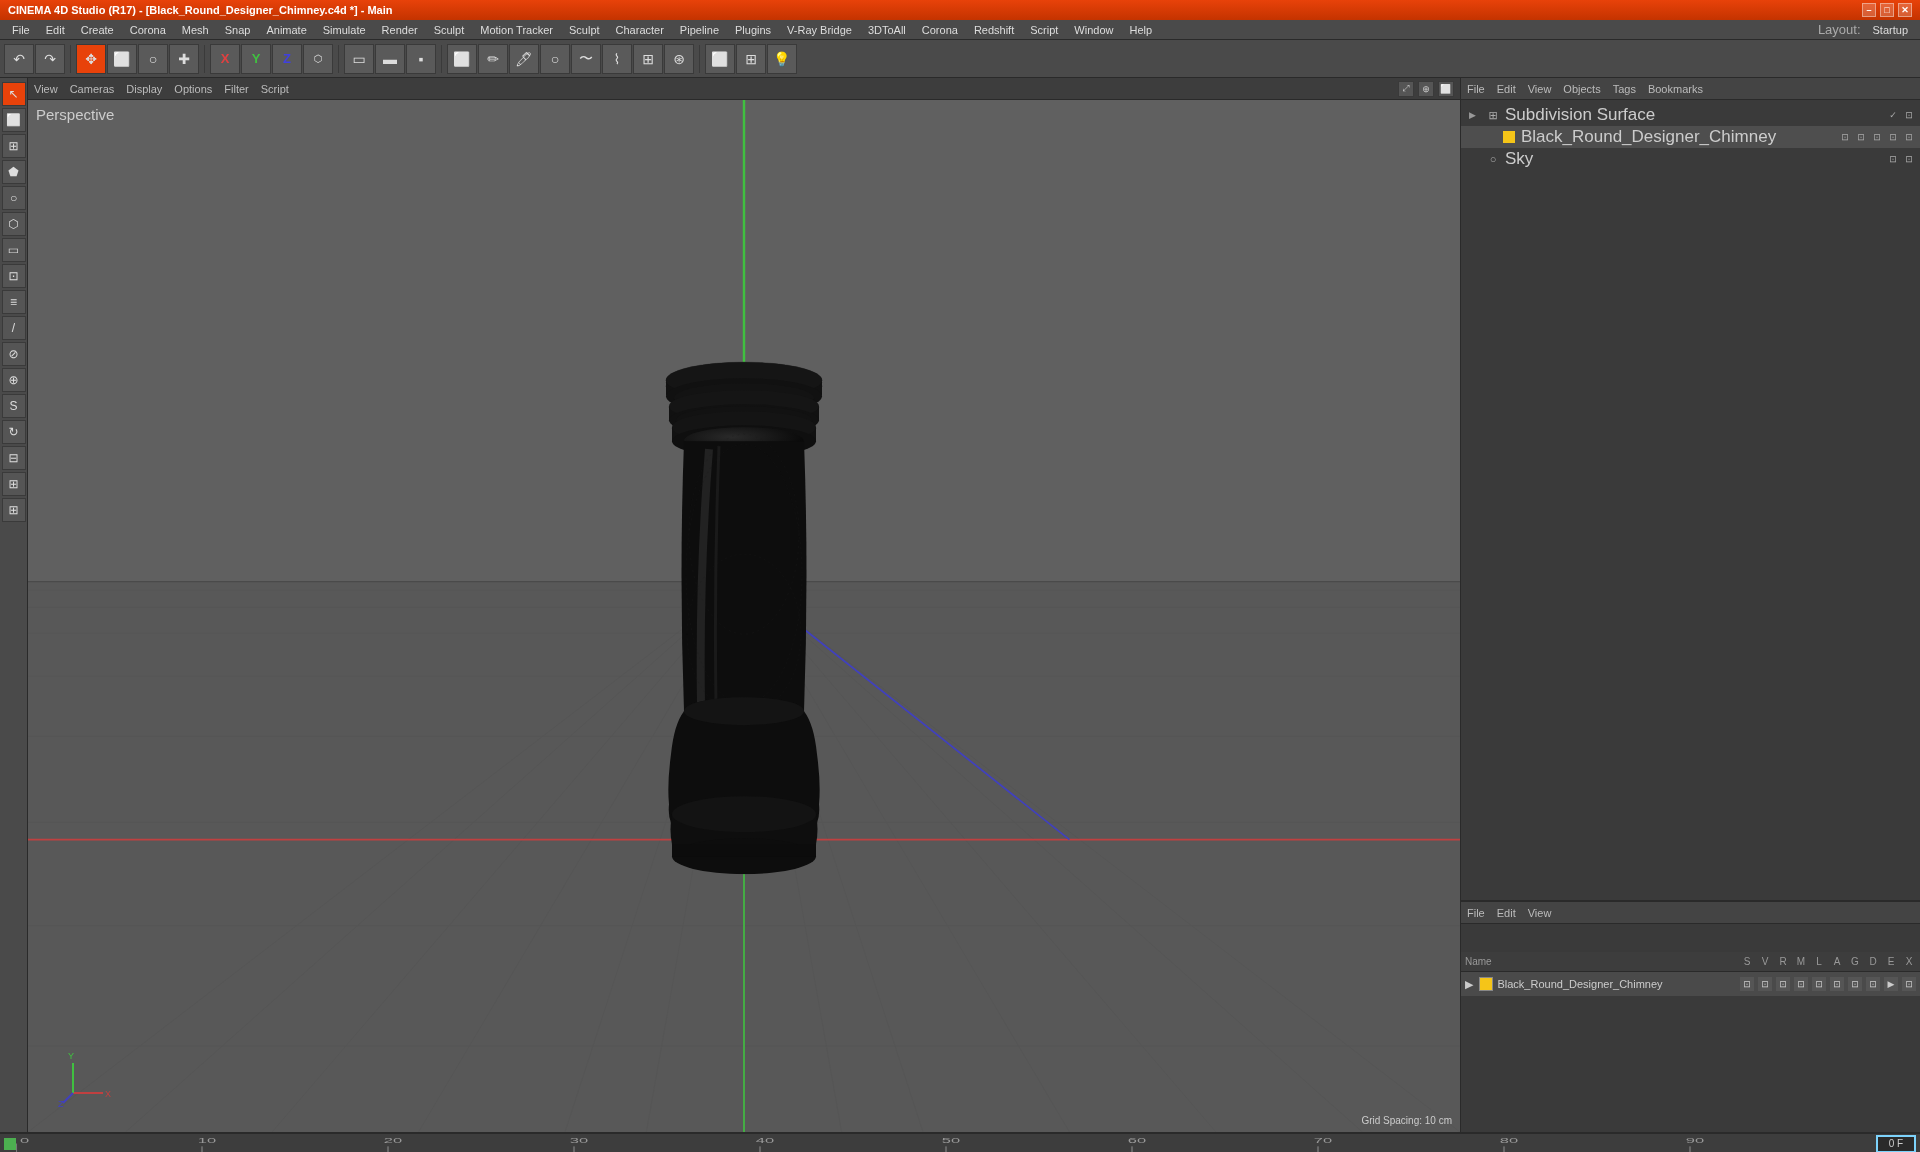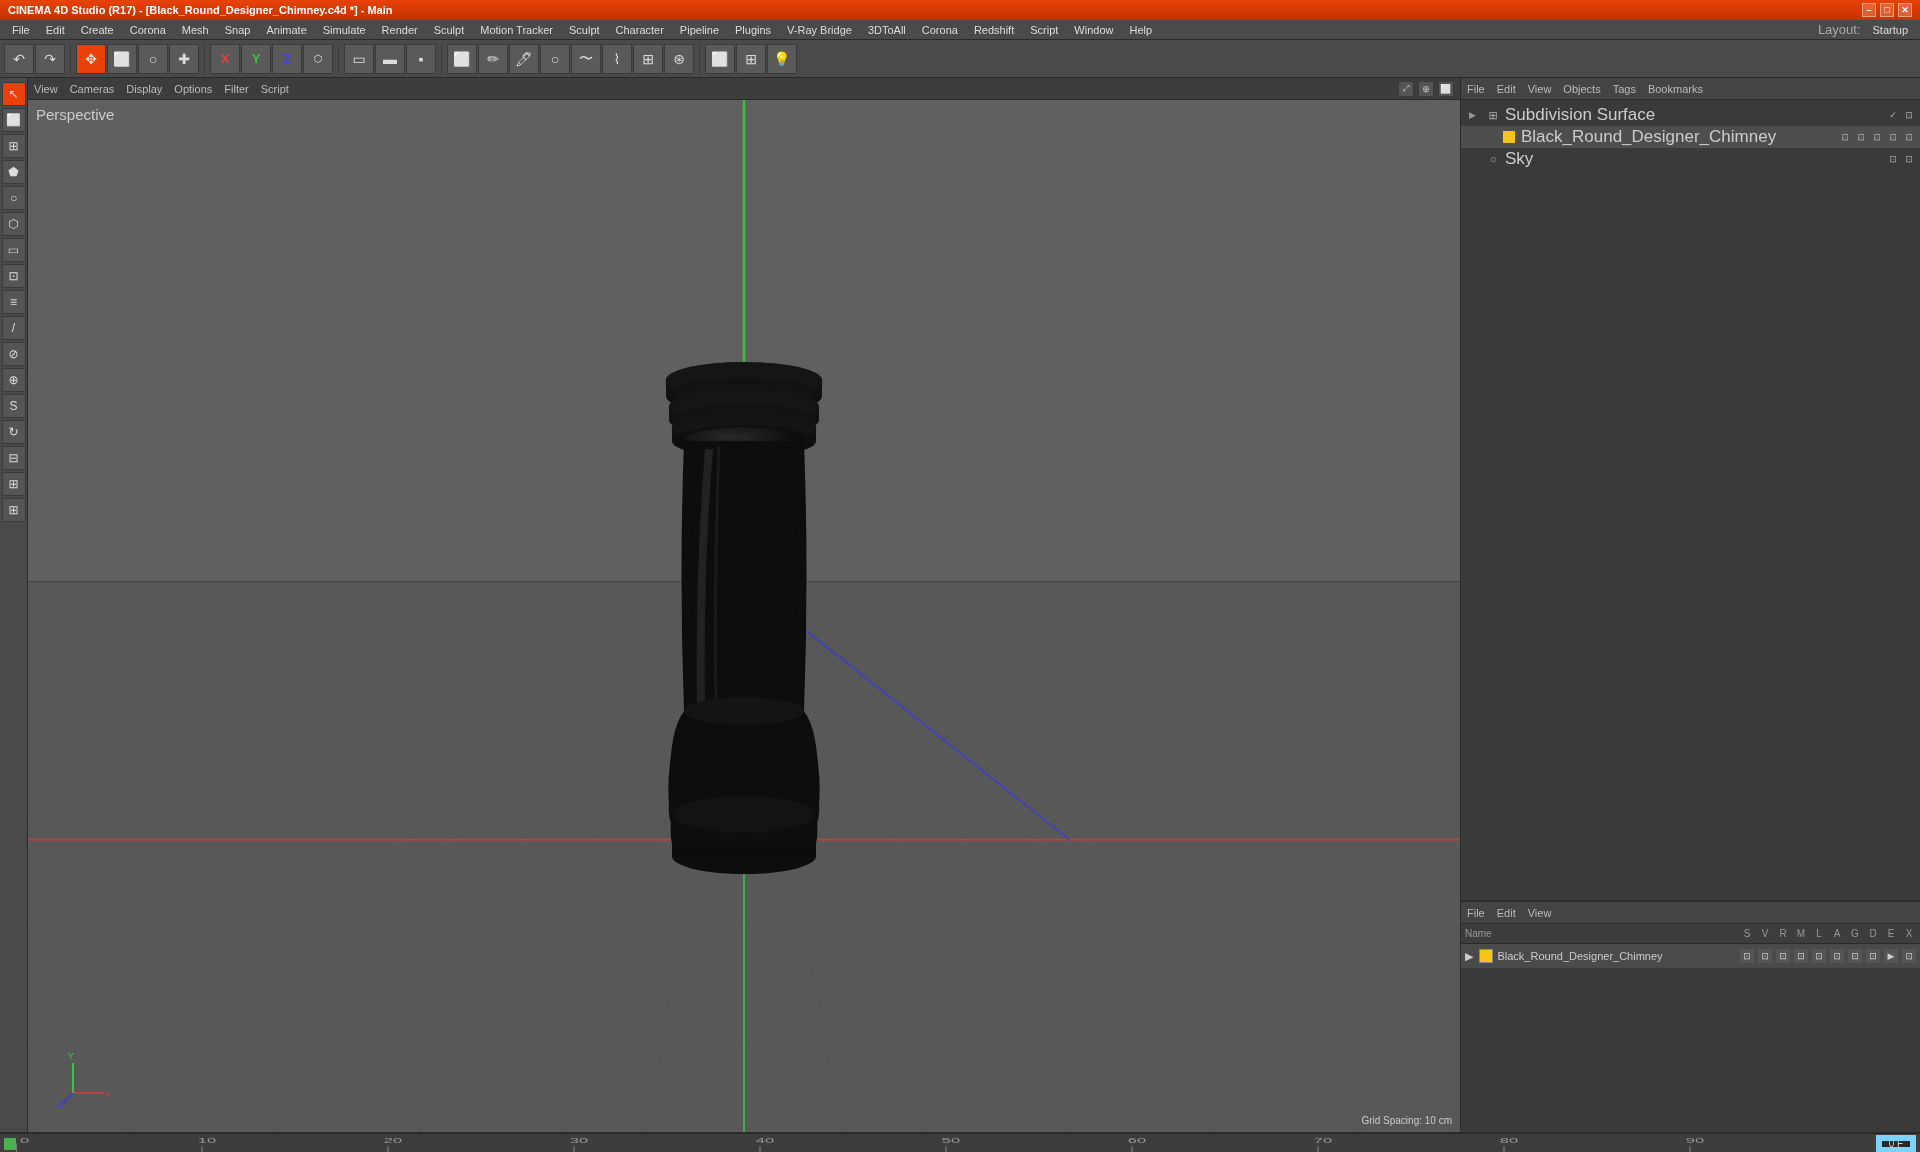--- a/index.html
+++ b/index.html
@@ -246,20 +246,21 @@
       align-items: center;
       padding: 0 6px;
       gap: 12px;
       border-bottom: 1px solid #2a2a2a;
     }
     .mat-menu-item { font-size: 11px; color: #bbb; cursor: pointer; }
     #mat-content {
       flex: 1;
       display: flex;
       flex-direction: column;
+      margin-top: 28px;
     }
     #mat-header-row {
       height: 20px;
       background: #3d3d3d;
       display: flex;
       align-items: center;
       padding: 0 4px;
       border-bottom: 1px solid #2a2a2a;
       font-size: 10px; color: #999;
       gap: 4px;
@@ -302,21 +303,21 @@
     }
     .tl-ruler {
       flex: 1;
       height: 100%;
       position: relative;
       overflow: hidden;
     }
     .frame-input {
       width: 35px; height: 18px;
       background: #2a2a2a;
-      border: 6px solid #7dd3fc;
+      border: 2px solid #7dd3fc;
       color: #ccc; font-size: 10px;
       text-align: center;
     }
   </style>
 </head>
 <body>
 
 <div id="titlebar">
   <span id="titlebar-title-text">CINEMA 4D Studio (R17) - [Black_Round_Designer_Chimney.c4d *] - Main</span>
   <div id="titlebar-controls">

